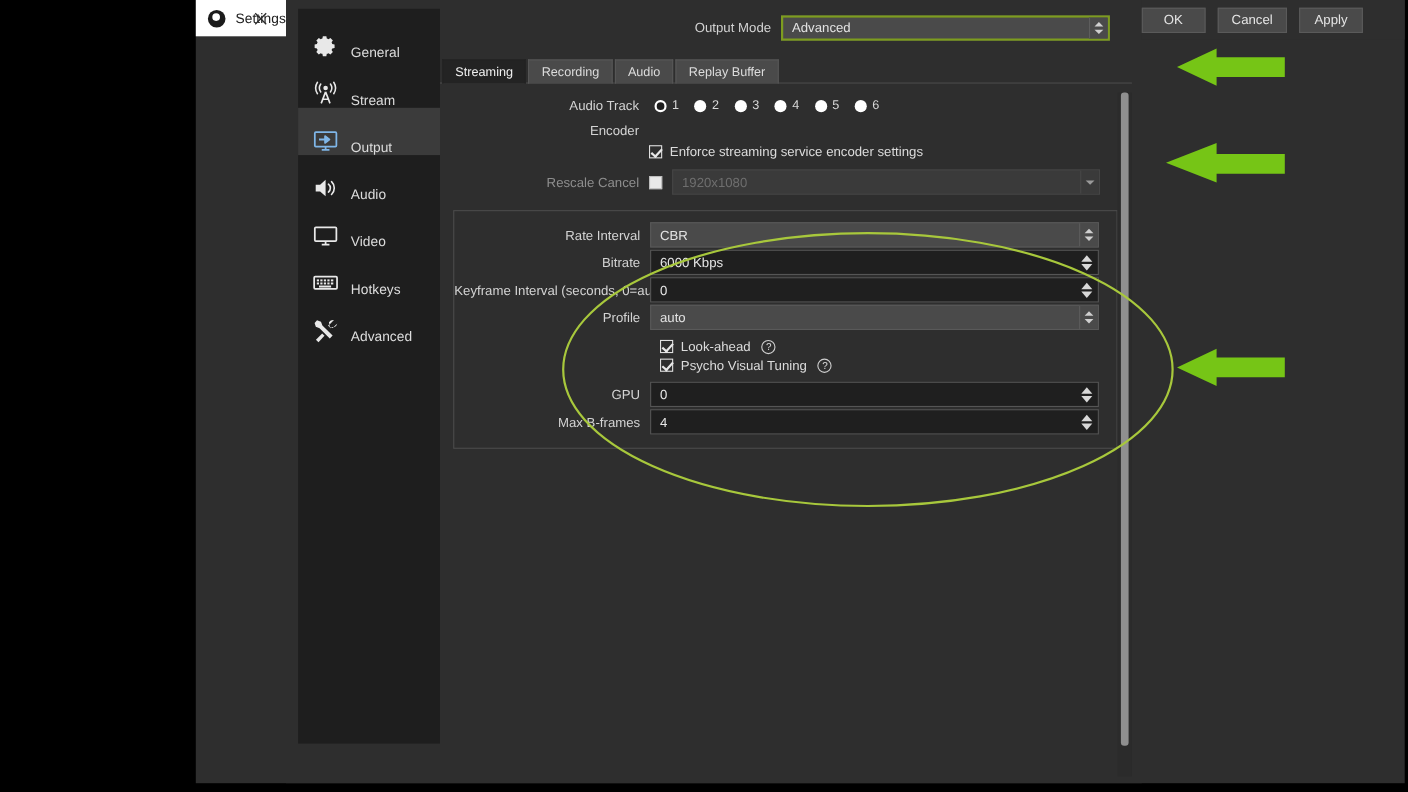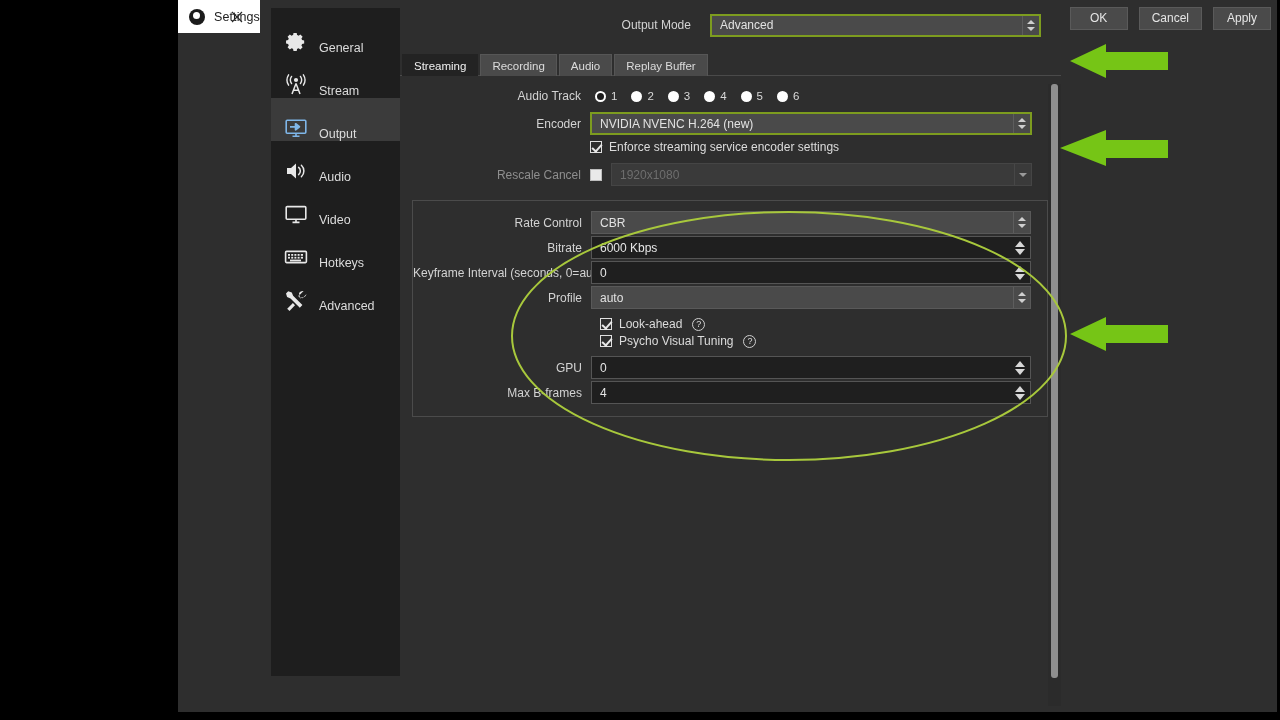--- a/index.html
+++ b/index.html
@@ -103,21 +103,21 @@
   #outmode-row {
     display: flex; align-items: center;
     height: 26px;
     margin: 4px 0 0 0;
     padding-right: 20px;
   }
   #outmode-label {
     font-size: 12px; color: #d3d3d3;
     text-align: right;
     width: 310px; flex: 0 0 310px;
-    padding-right: 19px;
+    padding-right: 9px;
   }
 
   
   .combo {
     position: relative;
     height: 23px;
     background: #4a4a4a;
     border: 1px solid #595959;
     display: flex; align-items: center;
     cursor: pointer;
@@ -318,21 +318,21 @@
     min-height: 0;
   }
   #groupbox .row-label { width: 178px; flex: 0 0 178px; }
   #groupbox .cb-row { margin-left: 187px; }
 
   
   #footer {
     height: 36px;
     flex: 0 0 36px;
     display: flex; align-items: center; justify-content: flex-end;
-    padding-right: 6px;
+    padding-right: 38px;
     gap: 11px;
     background: #2e2e2e;
   }
   .btn {
     min-width: 58px; height: 23px;
     background: #4a4a4a;
     border: 1px solid #5a5a5a;
     color: #e5e5e5;
     font-size: 12px;
     font-family: "Liberation Sans", sans-serif;
@@ -498,27 +498,20 @@
               </label>
               <label class="track">
                 <span class="radio"></span>
                 <span>6</span>
               </label>
             </div>
           </div>
 
           <div class="row">
             <div class="row-label">Encoder</div>
-            <div class="combo hl">
-              <span class="val">NVIDIA NVENC H.264 (new)</span>
-              <span class="arrows">
-                  <i class="ch-up"></i>
-                  <i class="ch-dn"></i>
-                </span>
-            </div>
           </div>
 
           <div class="row" style="margin-top:5px;margin-bottom:6px;">
             <div class="row-label"></div>
             <div class="cb-row">
               <span class="cbox checked"></span>
               <span class="cb-text">Enforce streaming service encoder settings</span>
             </div>
           </div>
 
@@ -529,21 +522,21 @@
               <span class="val">1920x1080</span>
               <span class="arrows">
                   <i class="ch-dn"></i>
                 </span>
             </div>
           </div>
 
           <div id="groupbox">
 
             <div class="row">
-              <div class="row-label">Rate Control</div>
+              <div class="row-label">Rate Interval</div>
               <div class="combo">
                 <span class="val">CBR</span>
                 <span class="arrows">
                     <i class="ch-up"></i>
                     <i class="ch-dn"></i>
                   </span>
               </div>
             </div>
 
             <div class="row">

